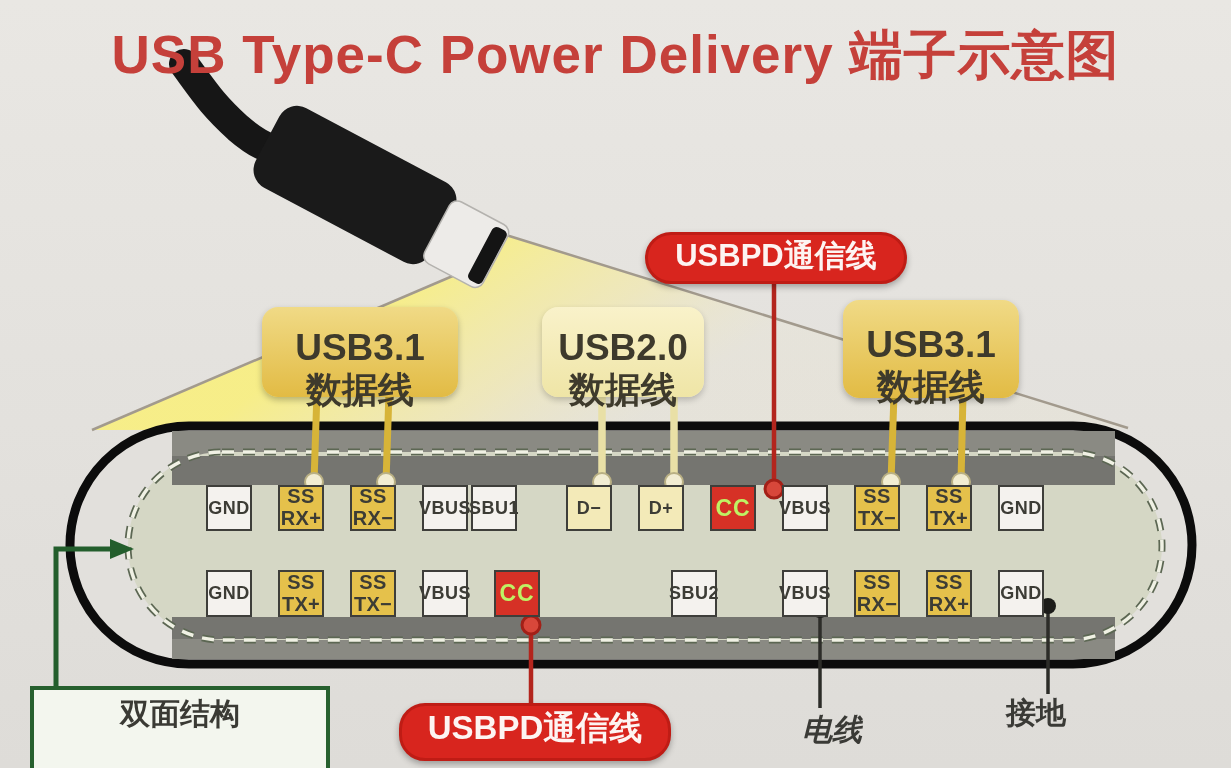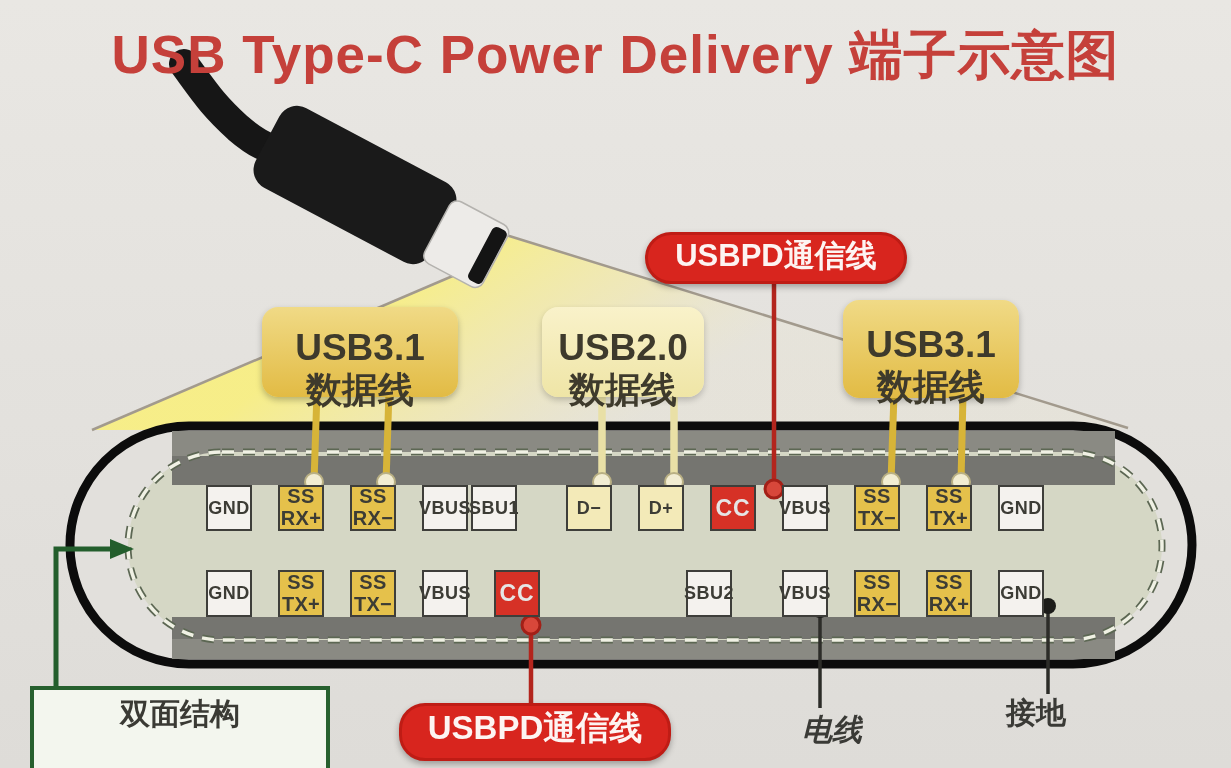--- a/index.html
+++ b/index.html
@@ -42,21 +42,21 @@
                          1px 1px 0 #fff,-1px -1px 0 #fff,1px -1px 0 #fff,-1px 1px 0 #fff;}
 
   .pin{position:absolute;width:46px;box-sizing:border-box;border:2.5px solid #3e3e3a;
        display:flex;flex-direction:column;align-items:center;justify-content:center;
        font-weight:bold;color:#3c3c35;text-align:center;}
   .rt{top:485px;height:46px;}
   .rb{top:570px;height:47px;}
   .pw{background:#f4f2ee;}
   .pg{background:#e5c14b;}
   .pp{background:#f3eab8;}
-  .pr{background:#d63126;color:#e5e5e5;}
+  .pr{background:#d63126;color:#bef264;}
   .pin .s1{font-size:18px;letter-spacing:.5px;}
   .pin.two span{font-size:20px;line-height:1.08;letter-spacing:.3px;}
   .pin.cc span{font-size:23px;letter-spacing:1px;}
 </style>
 </head>
 <body>
 
 <div id="scene">
 
   <svg id="artwork" width="1231" height="768" viewBox="0 0 1231 768">
@@ -194,21 +194,21 @@
   <div class="pin rb pg two" style="left:350px">
       <span>SS</span>
       <span>TX−</span>
     </div>
   <div class="pin rb pw" style="left:422px">
       <span class="s1">VBUS</span>
     </div>
   <div class="pin rb pr cc" style="left:494px">
       <span>CC</span>
     </div>
-  <div class="pin rb pw" style="left:686px">
+  <div class="pin rb pw" style="left:671px">
       <span class="s1">SBU2</span>
     </div>
   <div class="pin rb pw" style="left:782px">
       <span class="s1">VBUS</span>
     </div>
   <div class="pin rb pg two" style="left:854px">
       <span>SS</span>
       <span>RX−</span>
     </div>
   <div class="pin rb pg two" style="left:926px">

